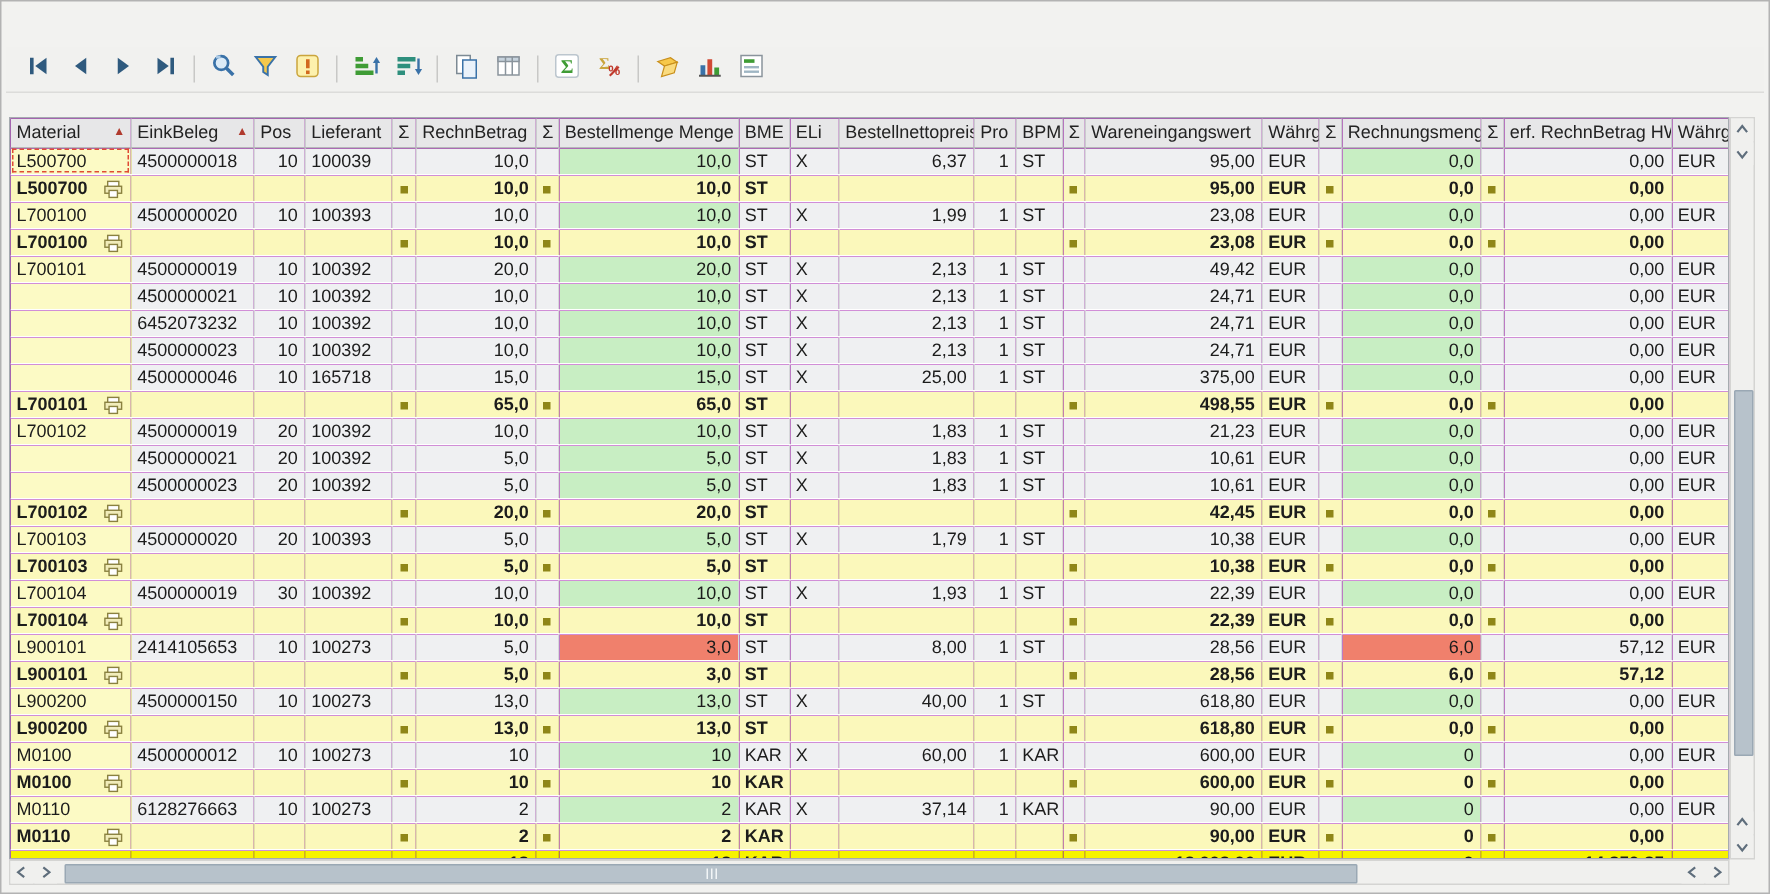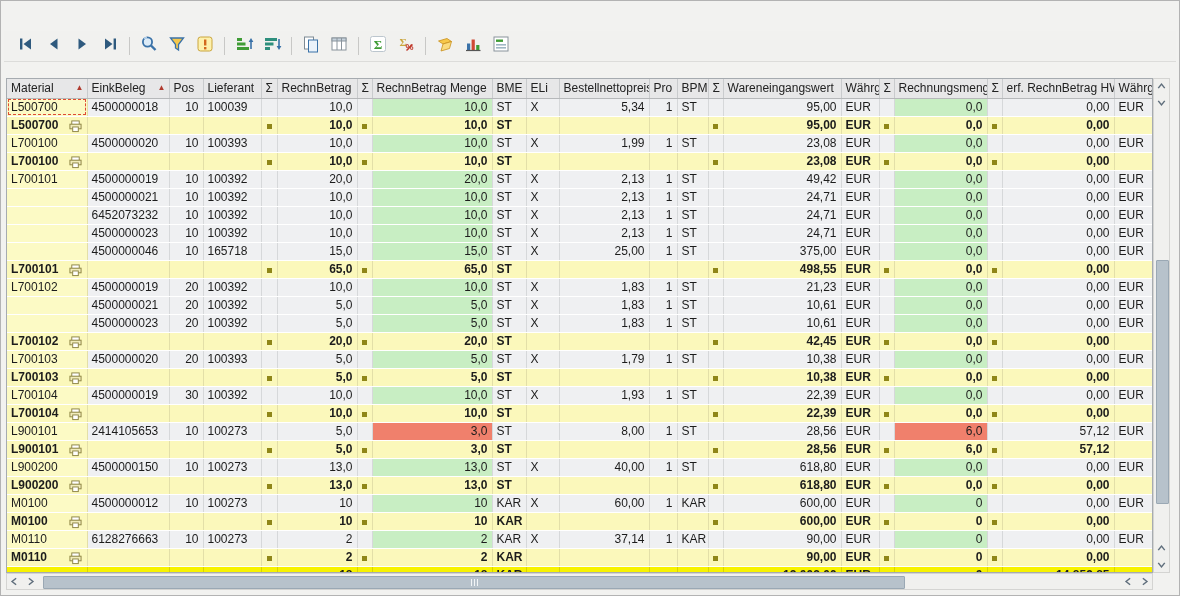--- a/index.html
+++ b/index.html
@@ -185,21 +185,21 @@
         </colgroup>
         <thead>
           <tr>
             <th>Material<span class="sortmark">▲</span></th>
             <th>EinkBeleg<span class="sortmark">▲</span></th>
             <th>Pos</th>
             <th>Lieferant</th>
             <th class="c-sig">Σ</th>
             <th>RechnBetrag</th>
             <th class="c-sig">Σ</th>
-            <th>RechnBetrag Menge</th>
+            <th>Bestellmenge Menge</th>
             <th>BME</th>
             <th>ELi</th>
             <th>Bestellnettopreis</th>
             <th>Pro</th>
             <th>BPM</th>
             <th class="c-sig">Σ</th>
             <th>Wareneingangswert</th>
             <th>Währg</th>
             <th class="c-sig">Σ</th>
             <th>Rechnungsmenge</th>
@@ -213,21 +213,21 @@
             <td class="key cursor">L500700</td>
             <td>4500000018</td>
             <td class="num">10</td>
             <td>100039</td>
             <td class="ctr"></td>
             <td class="num">10,0</td>
             <td class="ctr"></td>
             <td class="num ok">10,0</td>
             <td>ST</td>
             <td>X</td>
-            <td class="num">5,34</td>
+            <td class="num">6,37</td>
             <td class="num">1</td>
             <td>ST</td>
             <td class="ctr"></td>
             <td class="num">95,00</td>
             <td>EUR</td>
             <td class="ctr"></td>
             <td class="num ok">0,0</td>
             <td class="ctr"></td>
             <td class="num">0,00</td>
             <td>EUR</td>

